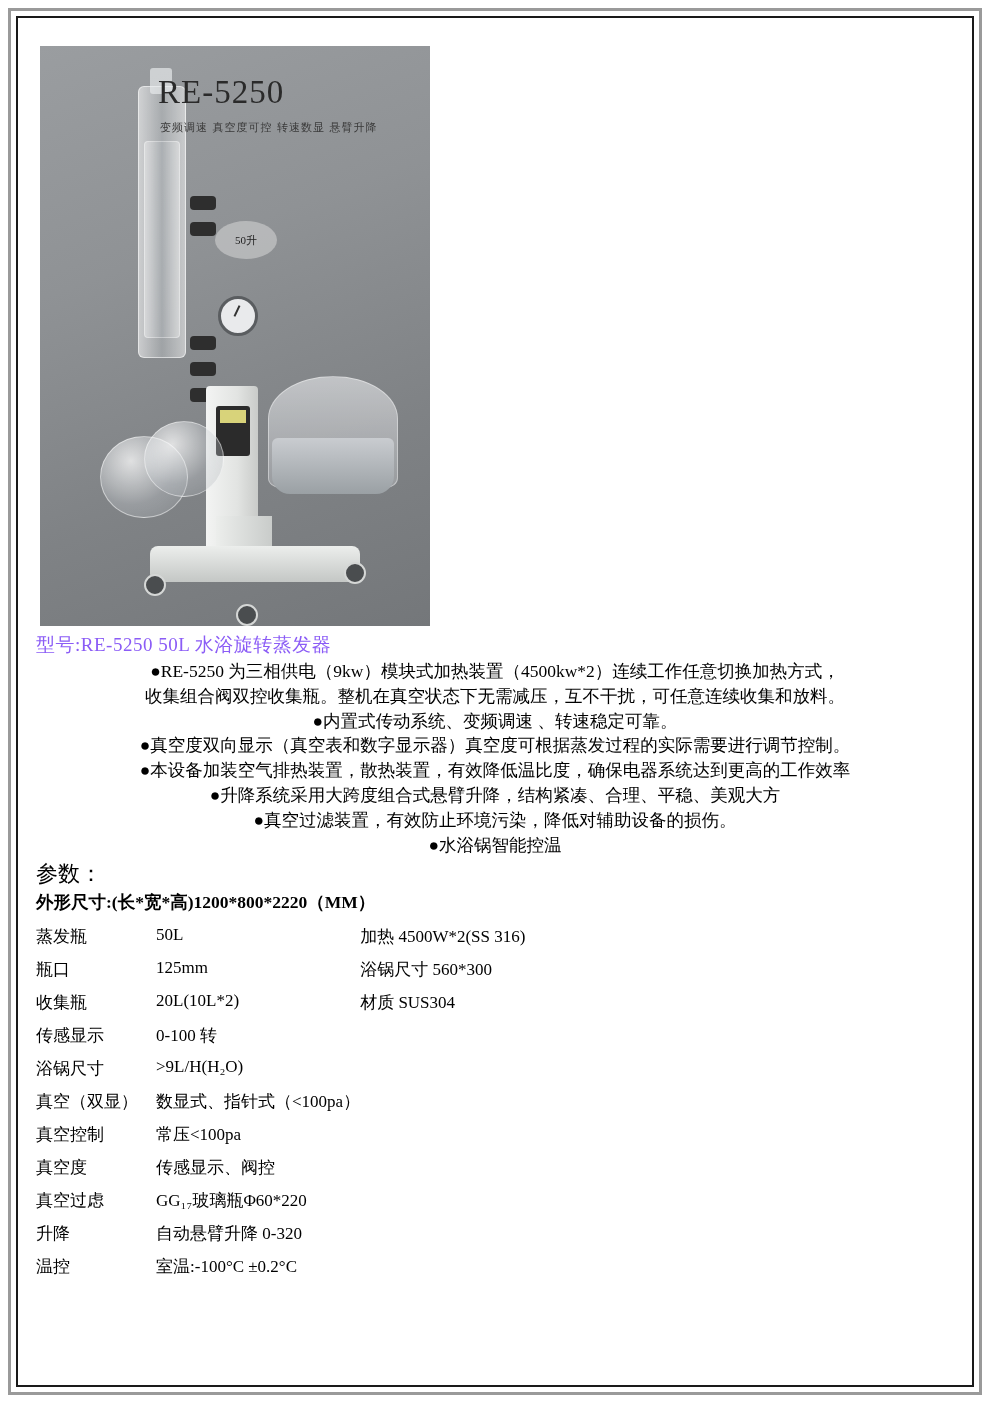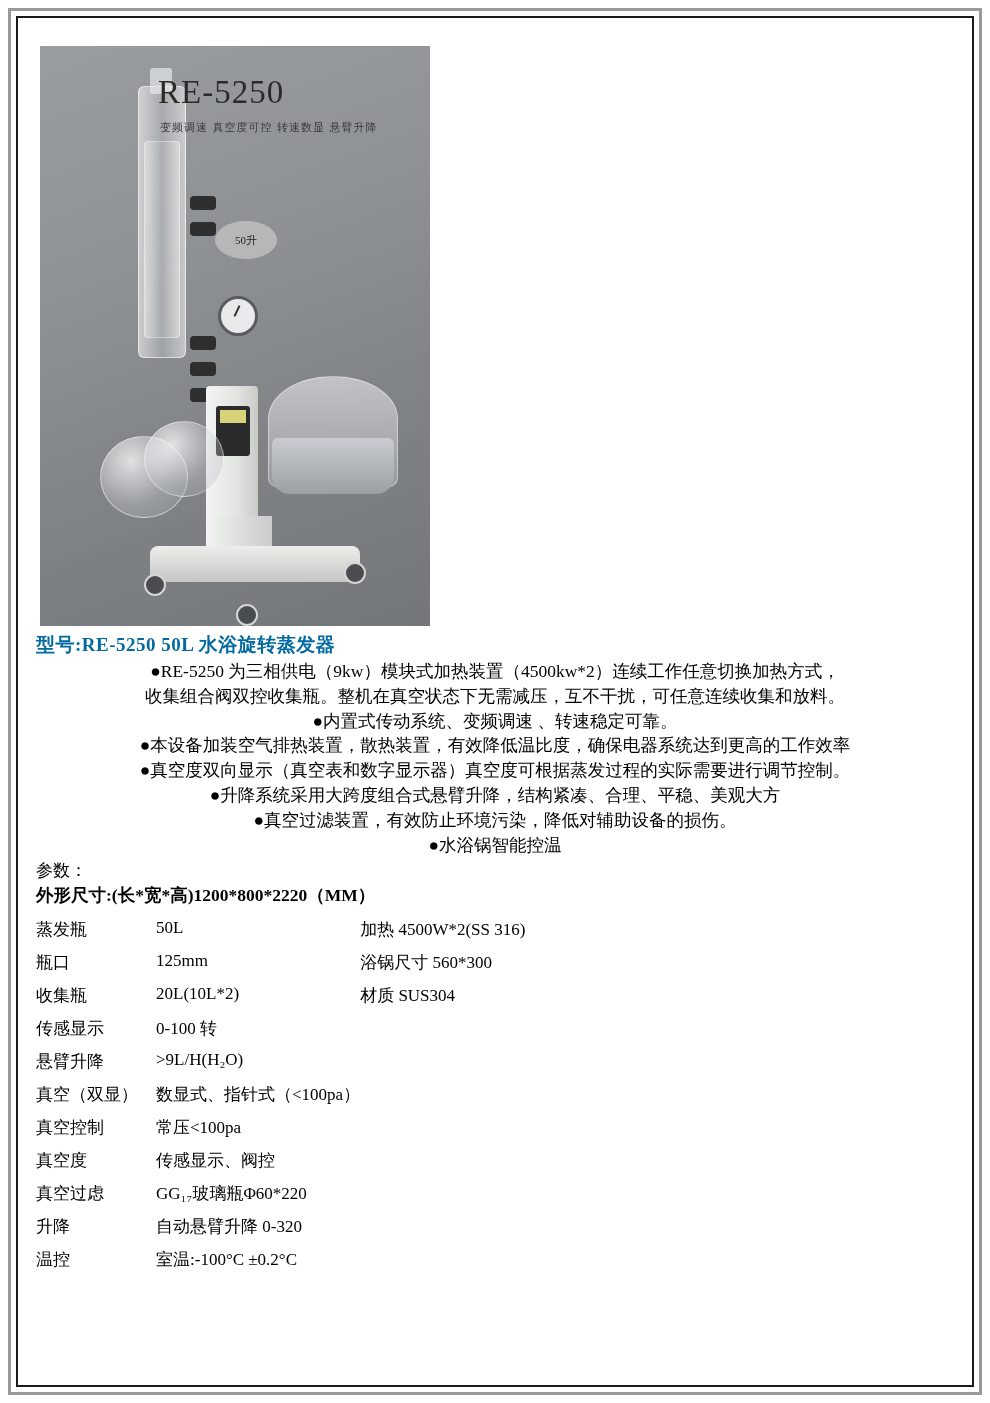--- a/index.html
+++ b/index.html
@@ -221,37 +221,37 @@
     position: absolute;
     width: 18px;
     height: 18px;
     border-radius: 50%;
     background: #4a4d4f;
     border: 2px solid #d5d7d6;
   }
 
   
   .title-line {
-    color: #0369a1;
+    color: #8b5cf6;
     font-size: 19px;
-    font-weight: bold;
+    font-weight: normal;
     margin: 6px 0 2px 0;
     letter-spacing: 0.5px;
   }
   .bullets {
     font-size: 17.5px;
     line-height: 1.36;
     color: #000;
   }
   .bullets p {
     margin: 1px 0;
     text-align: center;
   }
   .params-label {
-    font-size: 17px;
+    font-size: 22px;
     margin: 2px 0 0 0;
   }
   .dims {
     font-size: 17.5px;
     margin: 1px 0 6px 0;
     font-weight: bold;
   }
   table.spec {
     border-collapse: collapse;
     font-size: 17px;
@@ -301,22 +301,22 @@
         <div class="model-sub">变频调速 真空度可控 转速数显 悬臂升降</div>
         <div class="size-badge">50升</div>
       </div>
 
       <div class="title-line">型号:RE-5250   50L 水浴旋转蒸发器</div>
 
       <div class="bullets">
         <p>●RE-5250 为三相供电（9kw）模块式加热装置（4500kw*2）连续工作任意切换加热方式，</p>
         <p>收集组合阀双控收集瓶。整机在真空状态下无需减压，互不干扰，可任意连续收集和放料。</p>
         <p>●内置式传动系统、变频调速 、转速稳定可靠。</p>
+        <p>●真空度双向显示（真空表和数字显示器）真空度可根据蒸发过程的实际需要进行调节控制。</p>
         <p>●本设备加装空气排热装置，散热装置，有效降低温比度，确保电器系统达到更高的工作效率</p>
-        <p>●真空度双向显示（真空表和数字显示器）真空度可根据蒸发过程的实际需要进行调节控制。</p>
         <p>●升降系统采用大跨度组合式悬臂升降，结构紧凑、合理、平稳、美观大方</p>
         <p>●真空过滤装置，有效防止环境污染，降低对辅助设备的损伤。</p>
         <p>●水浴锅智能控温</p>
       </div>
 
       <div class="params-label">参数：</div>
       <div class="dims">外形尺寸:(长*宽*高)1200*800*2220（MM）</div>
 
       <table class="spec">
         <tbody>
@@ -334,21 +334,21 @@
             <td class="c1">收集瓶</td>
             <td class="c2">20L(10L*2)</td>
             <td class="c3">材质 SUS304</td>
           </tr>
           <tr>
             <td class="c1">传感显示</td>
             <td class="c2">0-100 转</td>
             <td class="c3"></td>
           </tr>
           <tr>
-            <td class="c1">悬臂升降</td>
+            <td class="c1">浴锅尺寸</td>
             <td class="c2">&gt;9L/H(H₂O)</td>
             <td class="c3"></td>
           </tr>
           <tr>
             <td class="c1">真空（双显）</td>
             <td class="c2">数显式、指针式（&lt;100pa）</td>
             <td class="c3"></td>
           </tr>
           <tr>
             <td class="c1">真空控制</td>

